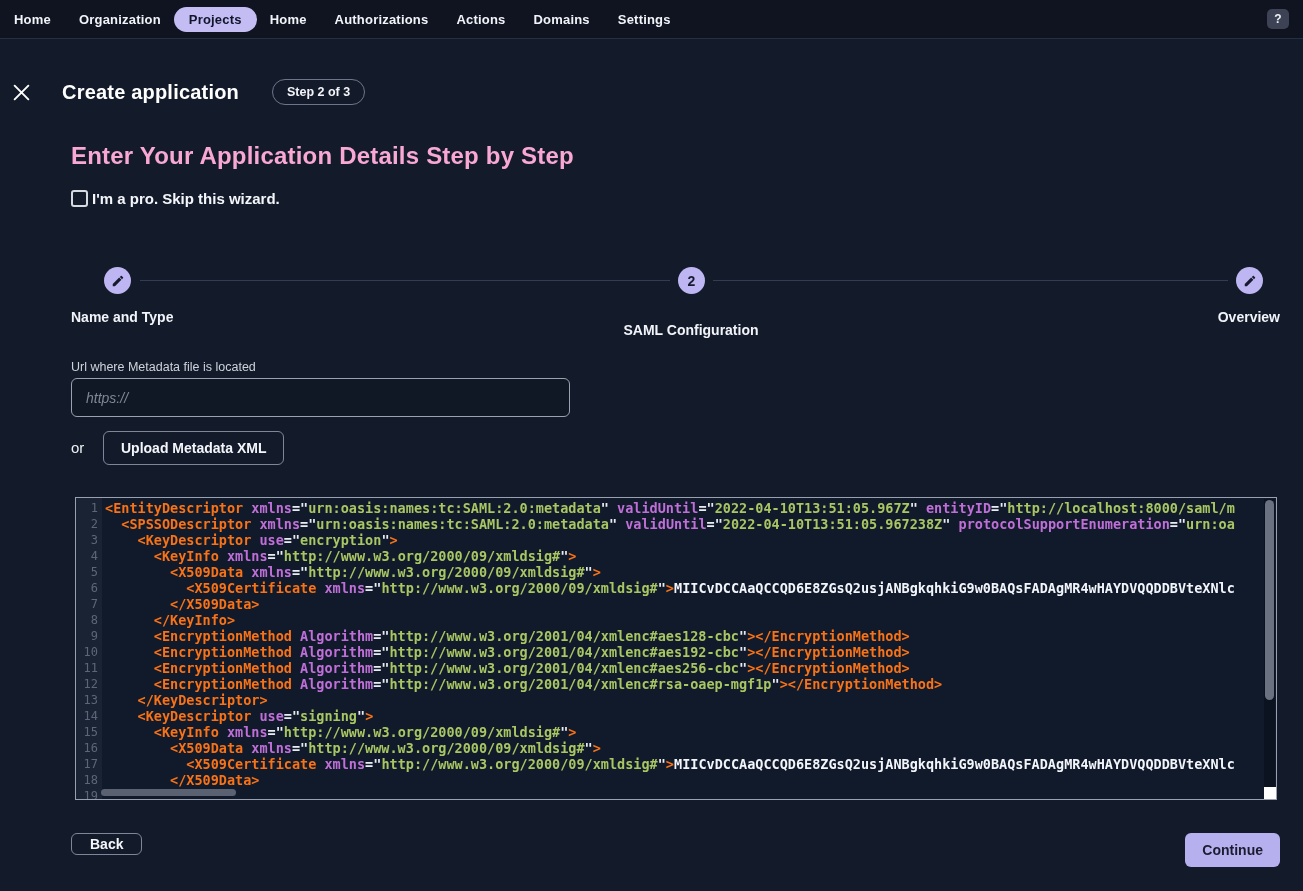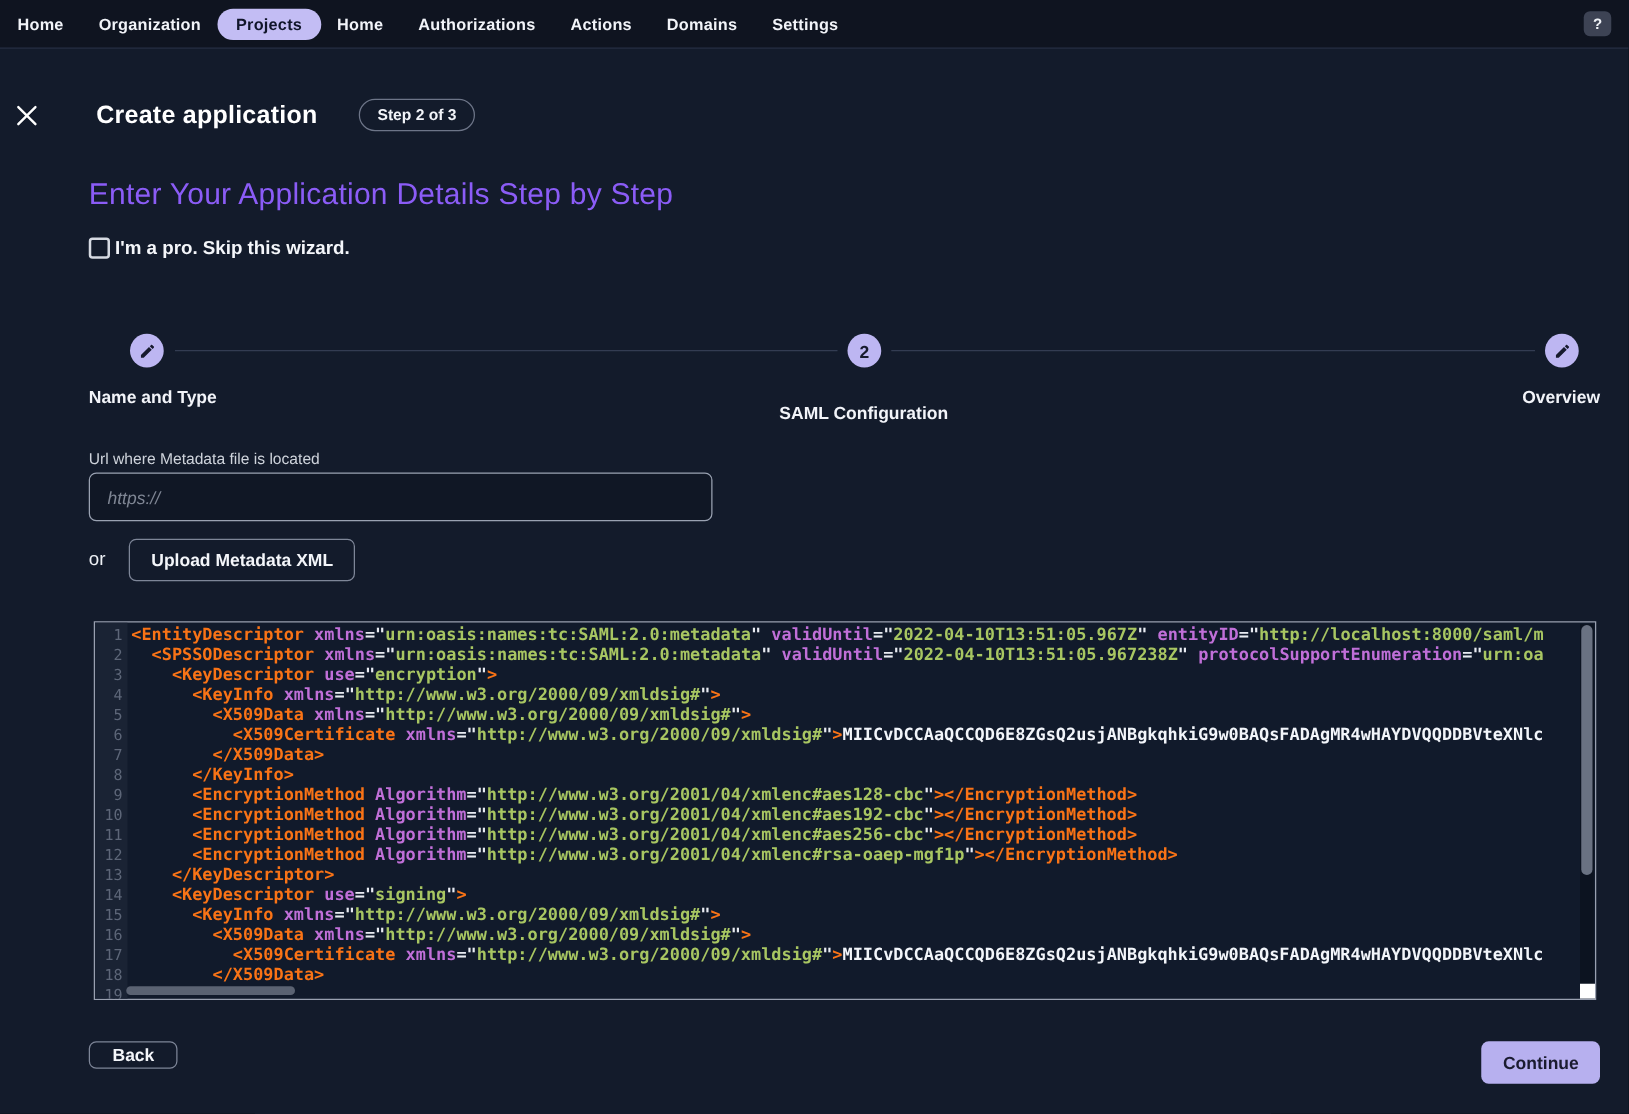--- a/index.html
+++ b/index.html
@@ -13,26 +13,26 @@
   .nav-items { display:flex; align-items:center; gap:28px; }
   .nav-item { color:#f2f4f9; font-size:13px; font-weight:700; letter-spacing:.2px; cursor:pointer; text-decoration:none; white-space:nowrap; }
   .nav-item.active { background:#c3bdf4; color:#10152a; border-radius:999px; padding:5px 15px; margin:0 -15px; }
   .help-btn { margin-left:auto; width:22px; height:20px; background:#3d4354; border:none; border-radius:5px;
               color:#eef1f6; font-size:12px; font-weight:700; cursor:pointer; line-height:20px; }
 
   
   .content { position:absolute; top:39px; left:0; width:1303px; height:852px; }
 
   .close-btn { position:absolute; left:10px; top:44px; width:22px; height:22px; background:transparent; border:none; cursor:pointer; padding:0; }
-  .title-row { position:absolute; left:77px; top:39px; display:flex; align-items:center; height:28px;justify-content:center; }
+  .title-row { position:absolute; left:62px; top:39px; display:flex; align-items:center; height:28px;justify-content:center; }
   .page-title { color:#ffffff; font-size:20px; font-weight:700; letter-spacing:.2px; }
   .step-badge { margin-left:33px; border:1px solid #6d7588; border-radius:999px; padding:5px 14px;
                 color:#f2f4f9; font-size:12.5px; font-weight:700; }
 
-  .heading { position:absolute; left:71px; top:103px; color:#8b5cf6; font-size:24px; font-weight:400; letter-spacing:.2px; }
+  .heading { position:absolute; left:71px; top:103px; color:#f9a8d4; font-size:24px; font-weight:700; letter-spacing:.2px; }
 
   .skip-row { position:absolute; left:71px; top:151px; display:flex; align-items:center; gap:4px; cursor:pointer; }
   .checkbox { width:17px; height:17px; border:2px solid #d6dae2; border-radius:3px; background:transparent; display:inline-block; }
   .skip-label { color:#f4f6fa; font-size:15px; font-weight:700; }
 
   
   .step-circle { position:absolute; top:228px; width:27px; height:27px; border-radius:50%; background:#bdb6f2;
                  display:flex; align-items:center; justify-content:center; color:#171a2e; font-size:14px; font-weight:700; }
   .step-line { position:absolute; top:241px; height:1px; background:#333c52; }
   .step-label { position:absolute; top:270px; color:#f2f4f9; font-size:14px; font-weight:700; white-space:nowrap; }

